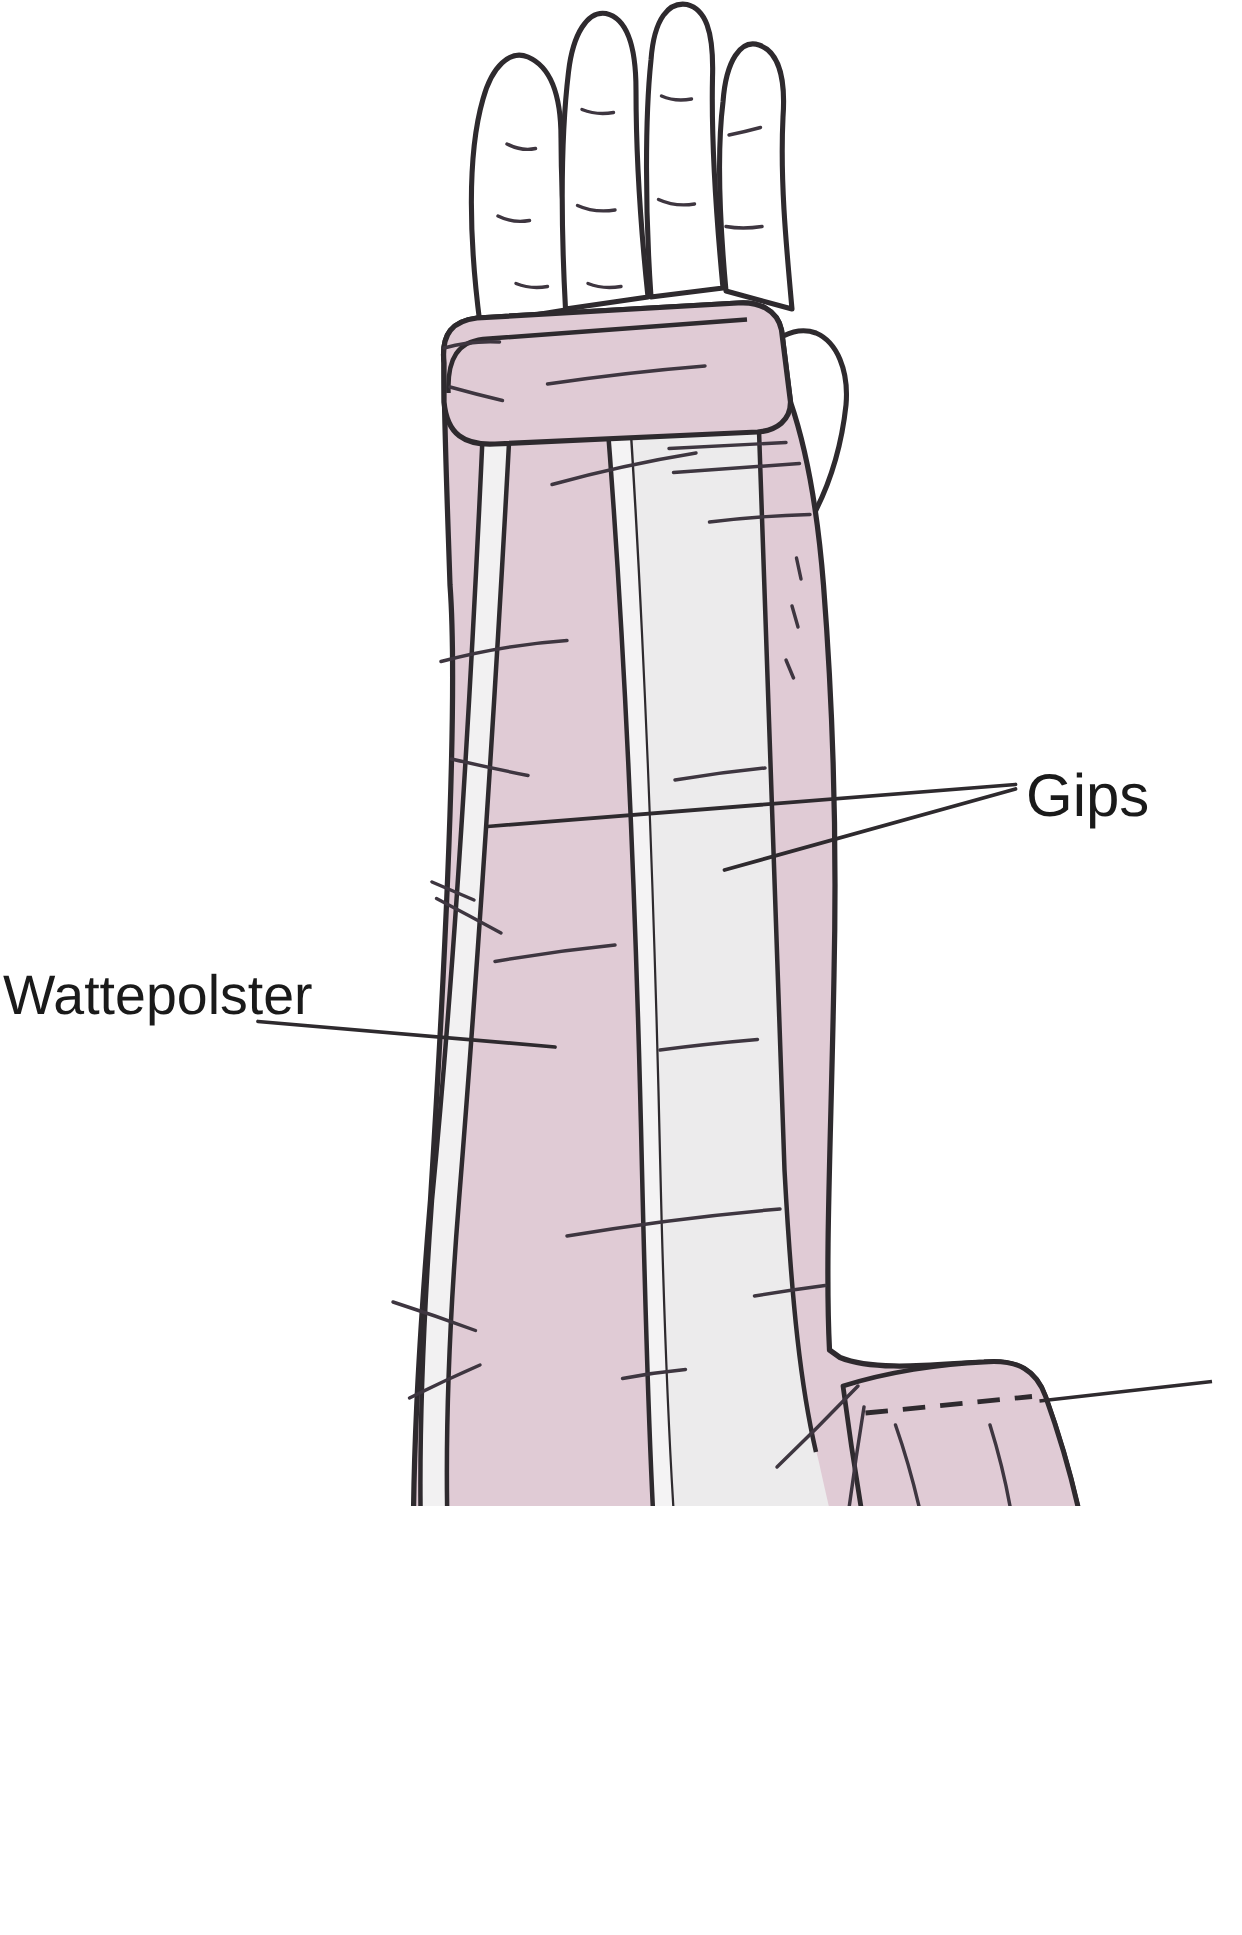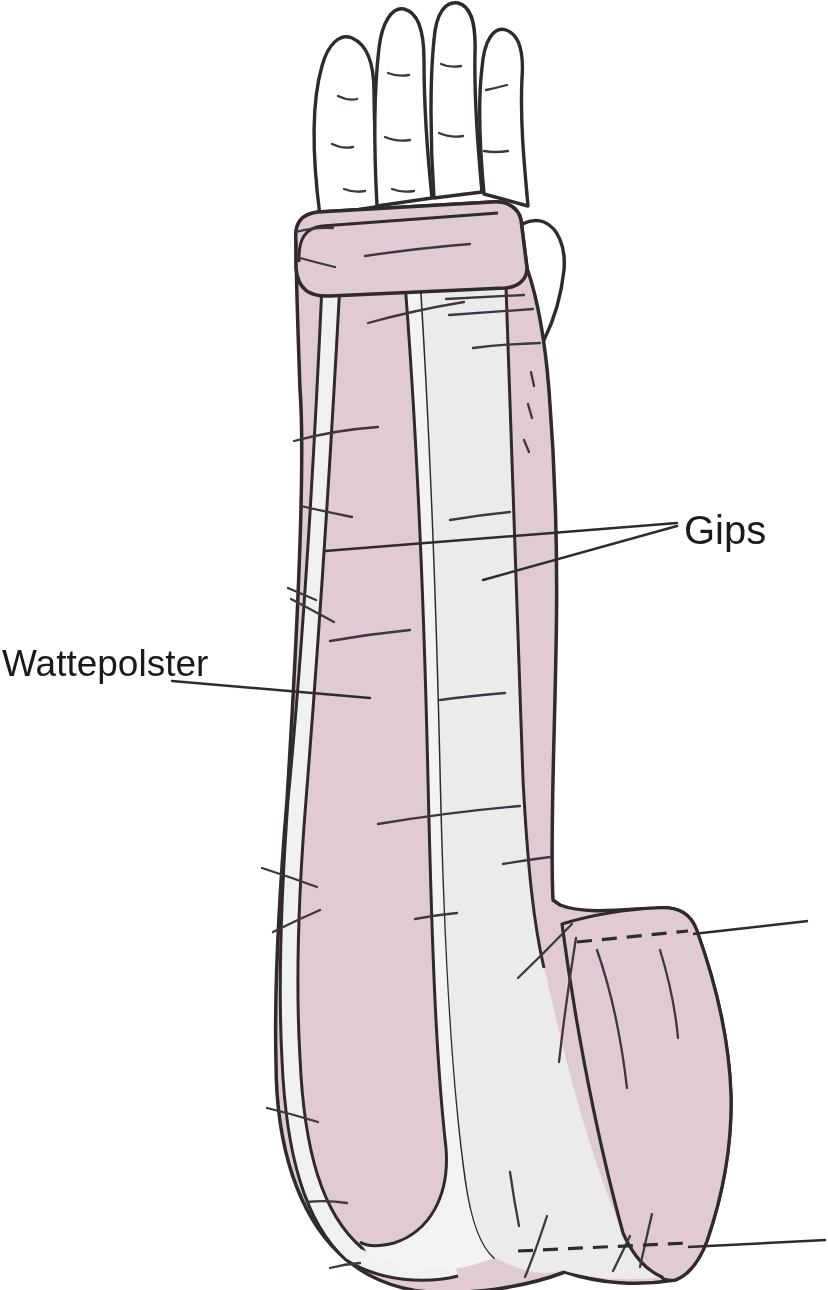--- a/index.html
+++ b/index.html
@@ -1,18 +1,18 @@
 <!DOCTYPE html>
 <html><head>
 <meta charset="utf-8">
 <style>
   html,body{margin:0;padding:0;background:#fff;}
   .figure-wrap{
     position:relative;
-    width:828px;height:1290px;
+    width:828px;height:1004px;
     background:#fff;
     font-family:"Liberation Sans",sans-serif;
     overflow:hidden;
   }
   svg{display:block;}
   .label-text{
     font-family:"Liberation Sans",sans-serif;
     fill:#1a1a1a;
   }
 </style>

